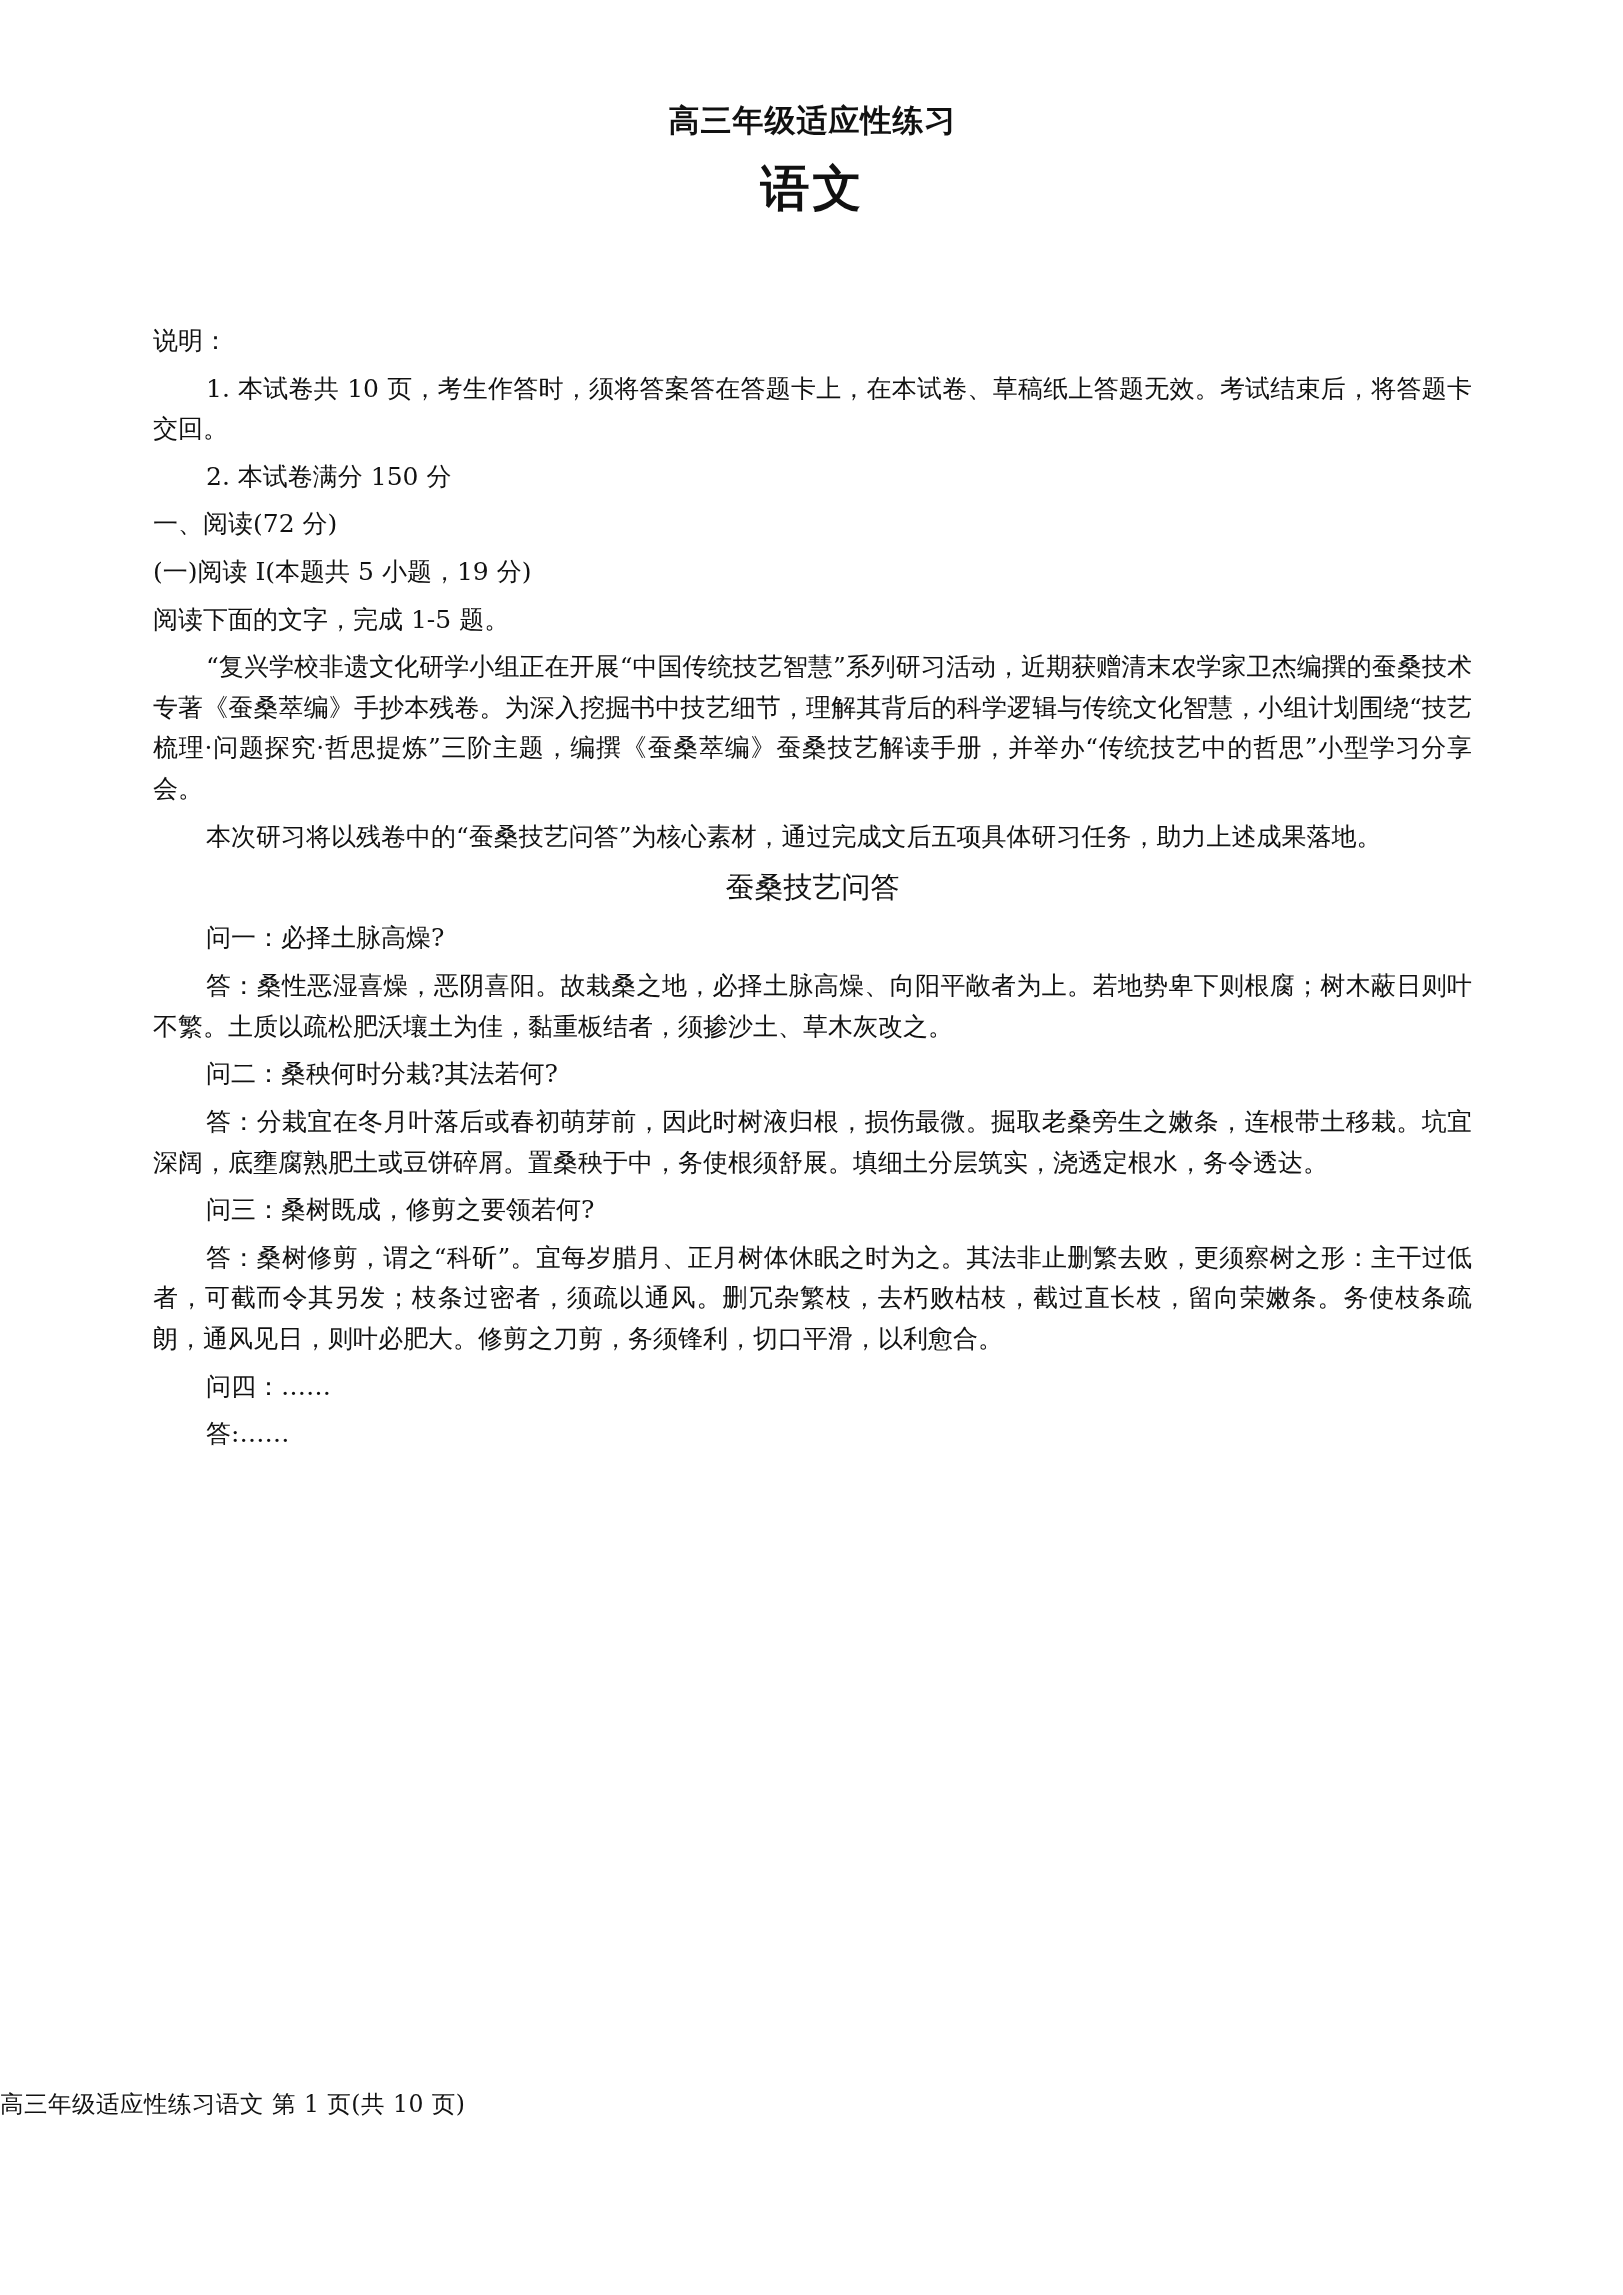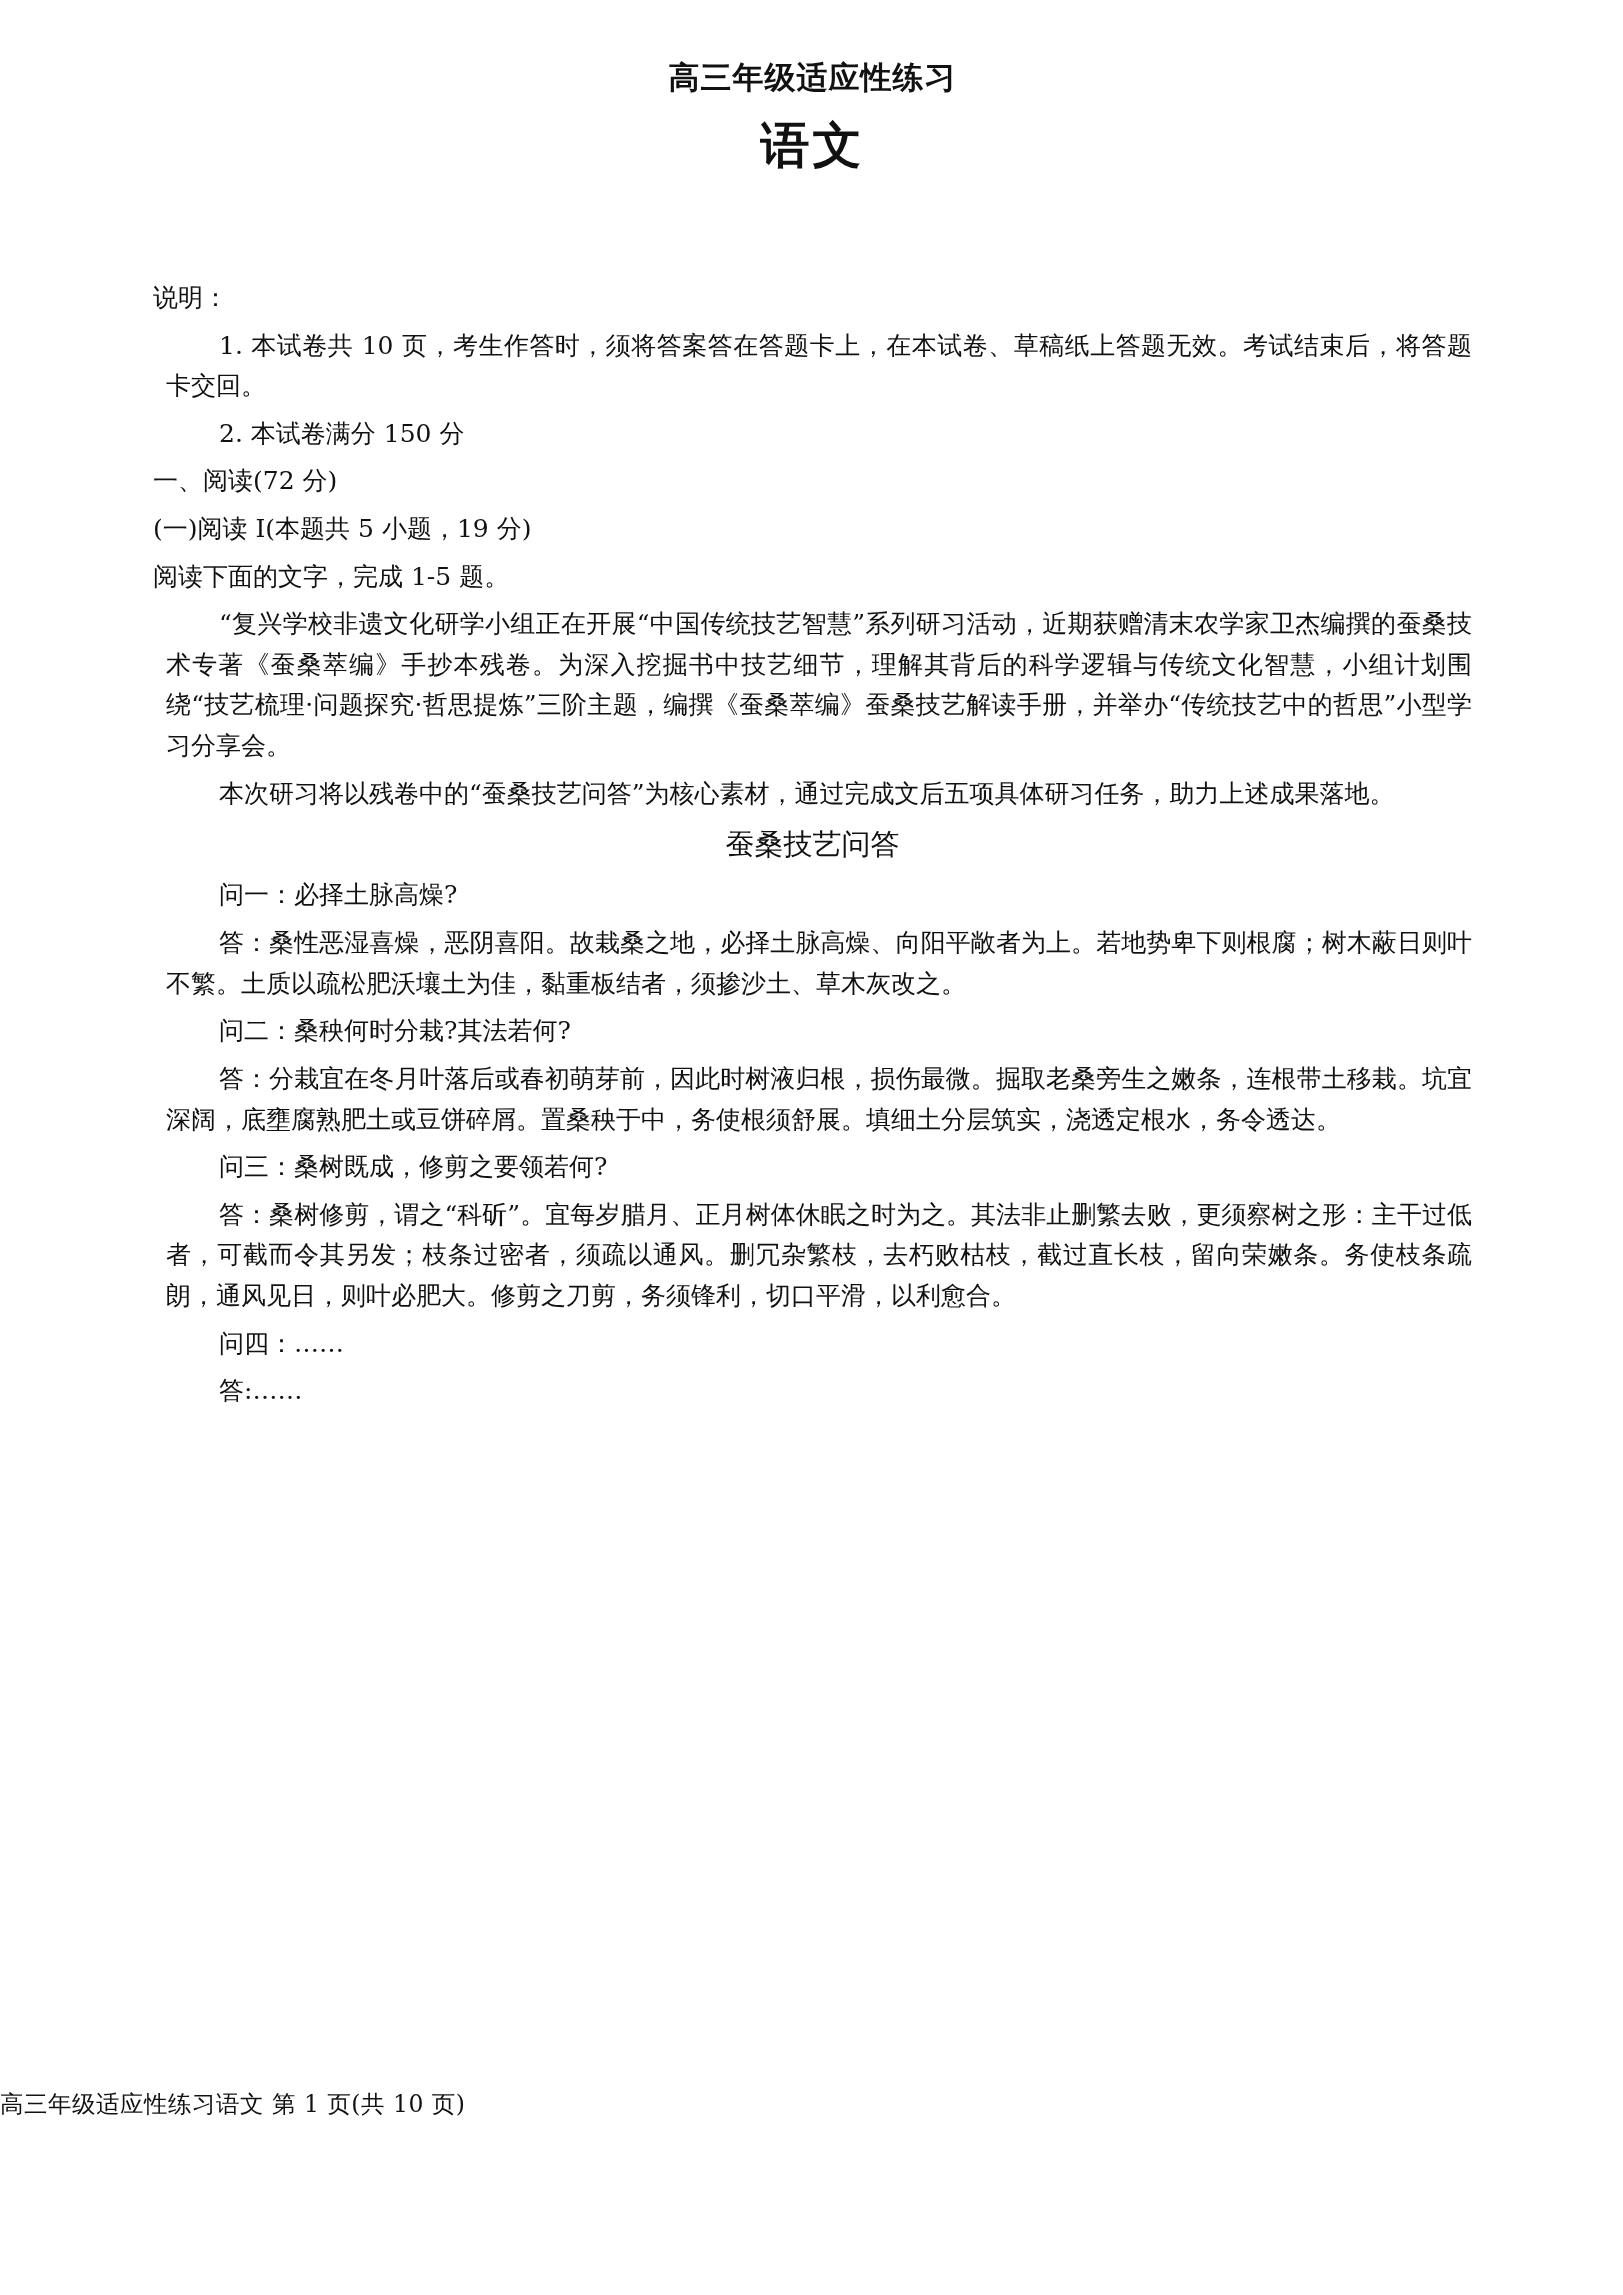--- a/index.html
+++ b/index.html
@@ -25,42 +25,42 @@
   .content {
     position: absolute;
     left: 153px;
     top: 0;
     width: 1319px;
   }
   .doc-title {
     text-align: center;
     font-size: 31px;
     line-height: 1.2;
-    margin-top: 59px;
+    margin-top: 102px;
     letter-spacing: 1px;
     font-weight: 600;
   }
   .doc-subject {
     text-align: center;
     font-size: 49px;
     line-height: 1.25;
     margin-top: 18.4px;
     letter-spacing: 3.1px;
     font-weight: 600;
     font-family: Liberation Serif, serif;
   }
   .spacer-1 { height: 102px; }
   p {
     margin: 0;
     font-size: 25px;
     line-height: 1.62;
     text-align: justify;
     text-justify: inter-ideograph;
   }
-  .indent { text-indent: 53px; margin-left: 13px; }
+  .indent { text-indent: 53px; }
   .block { margin-top: 7.2px; }
   .qa-head {
     text-align: center;
     font-size: 29px;
     line-height: 1.62;
     margin-top: 7.2px;
   }
   .footer {
     position: absolute;
     left: 0;

